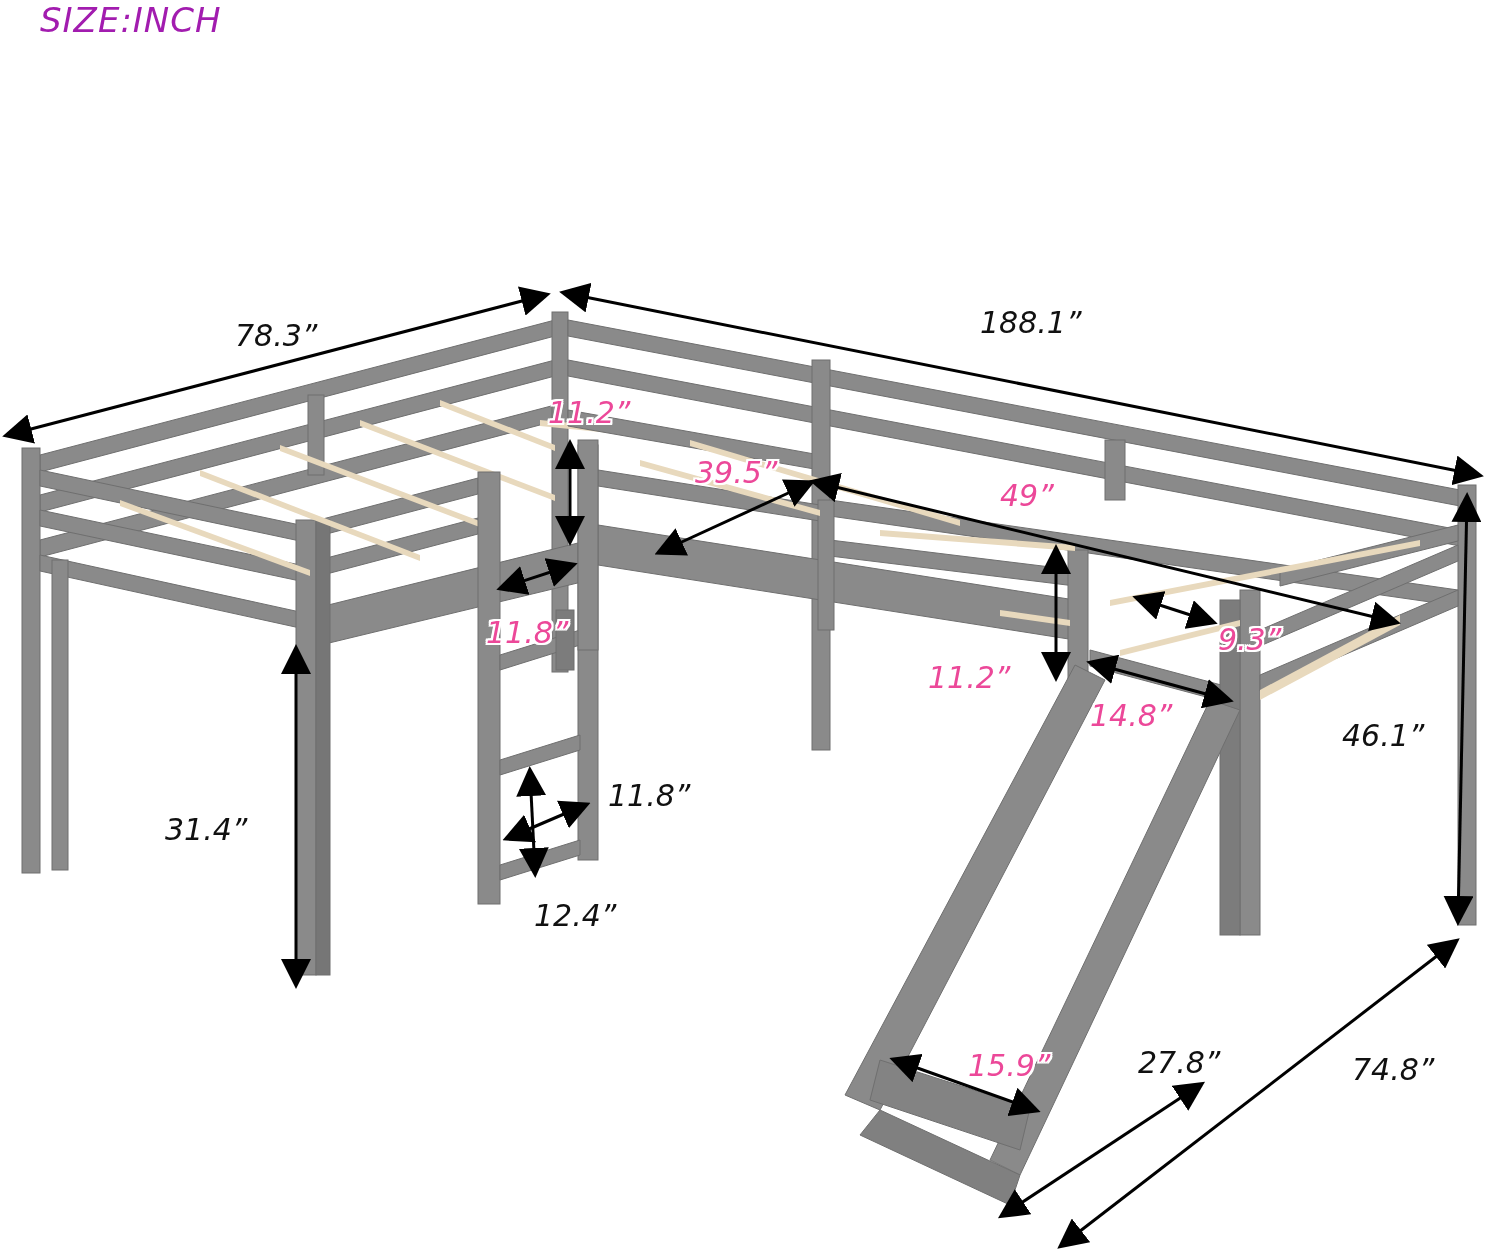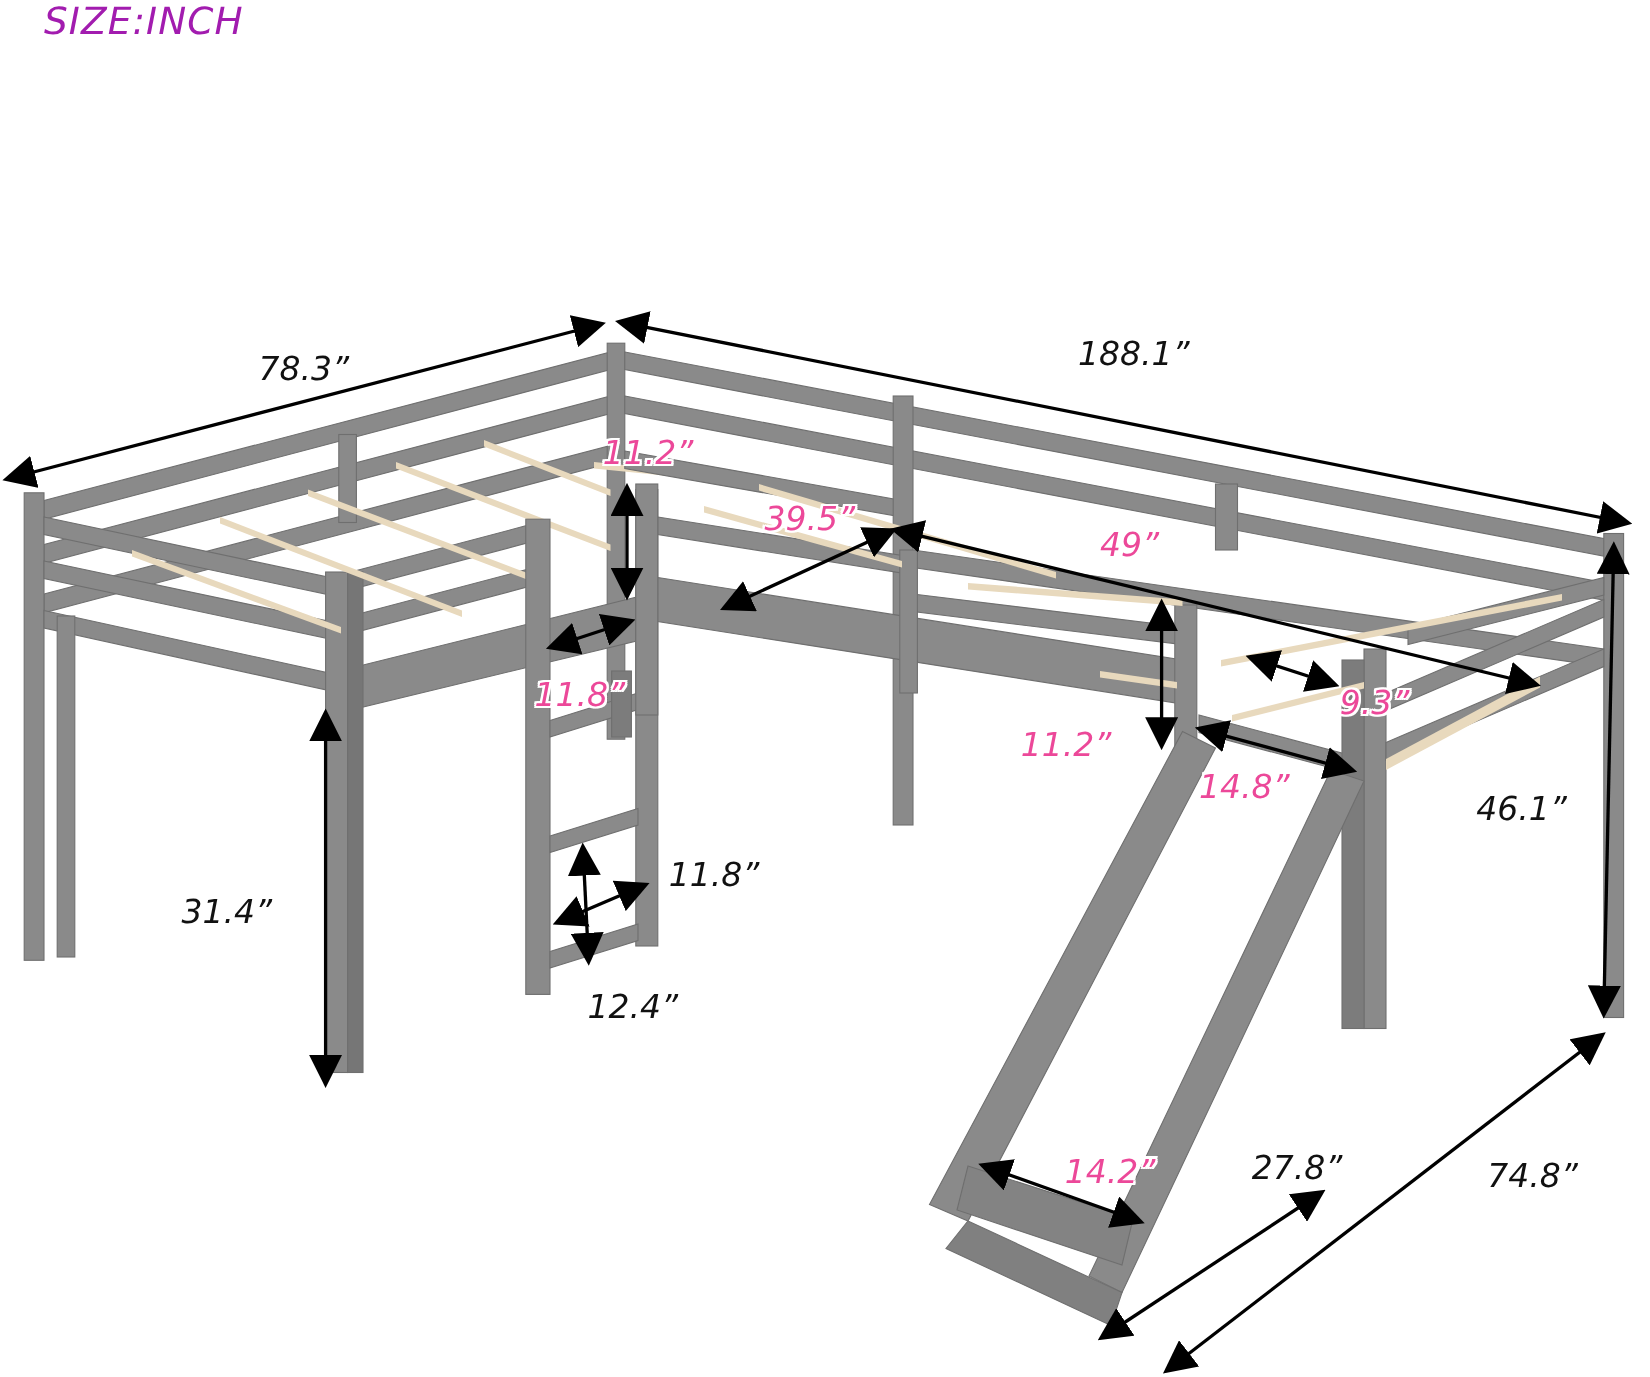--- a/index.html
+++ b/index.html
@@ -131,15 +131,15 @@
 <div class="dim outline" style="left:695px; top:455px;">39.5”</div>
 <div class="dim outline" style="left:1000px; top:478px;">49”</div>
 <div class="dim outline" style="left:486px; top:615px;">11.8”</div>
 <div class="dim outline" style="left:1170px; top:622px;margin-left:48px;">9.3”</div>
 <div class="dim outline" style="left:928px; top:660px;">11.2”</div>
 <div class="dim outline" style="left:1090px; top:698px;">14.8”</div>
 <div class="dim" style="left:1342px; top:718px;">46.1”</div>
 <div class="dim" style="left:608px; top:778px;">11.8”</div>
 <div class="dim" style="left:165px; top:812px;">31.4”</div>
 <div class="dim" style="left:534px; top:898px;">12.4”</div>
-<div class="dim outline" style="left:968px; top:1048px;">14.2”</div>
+<div class="dim outline" style="left:968px; top:1048px;">15.9”</div>
 <div class="dim" style="left:1138px; top:1045px;">27.8”</div>
 <div class="dim" style="left:1325px; top:1052px;margin-left:27px;">74.8”</div>
 
 </body></html>

